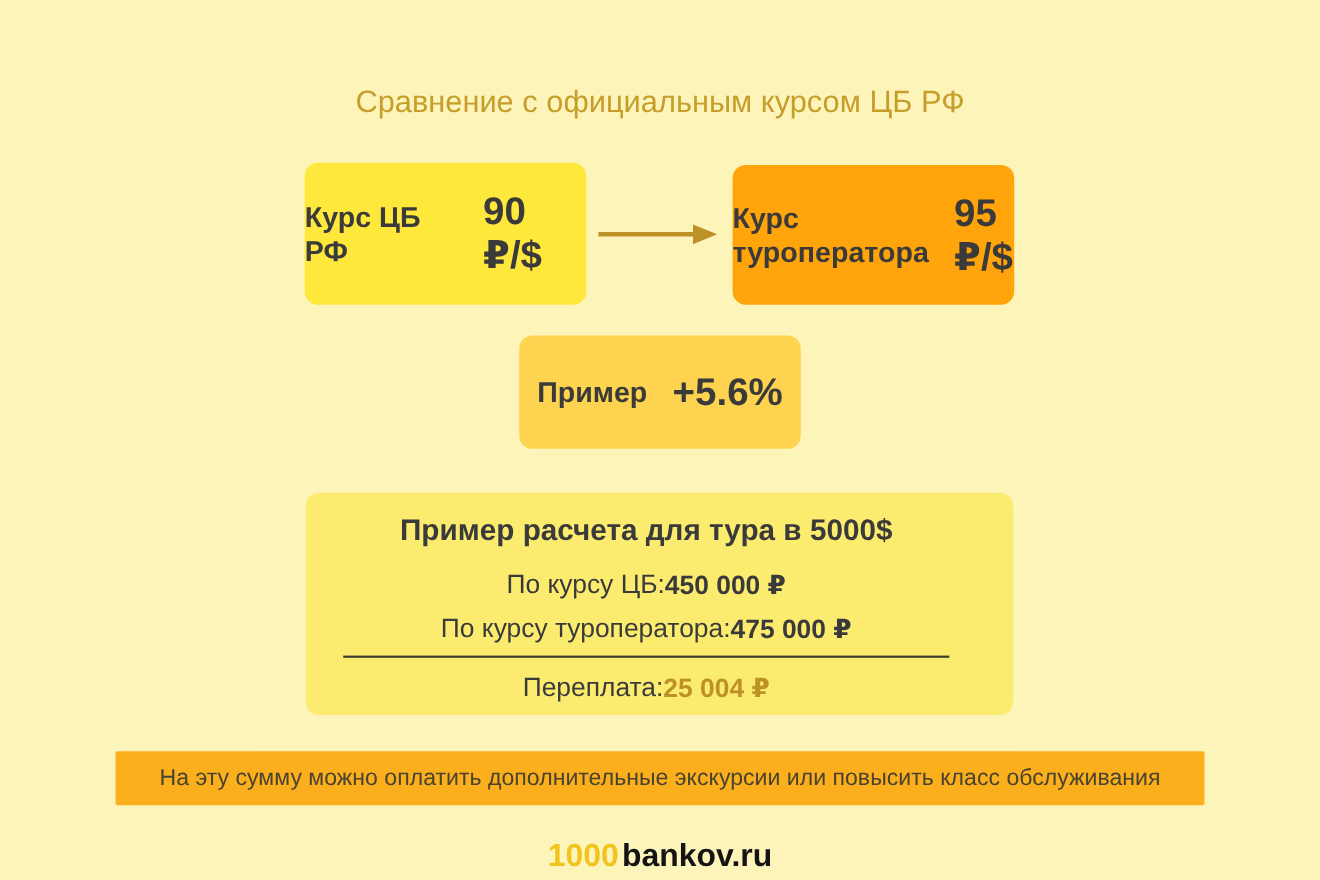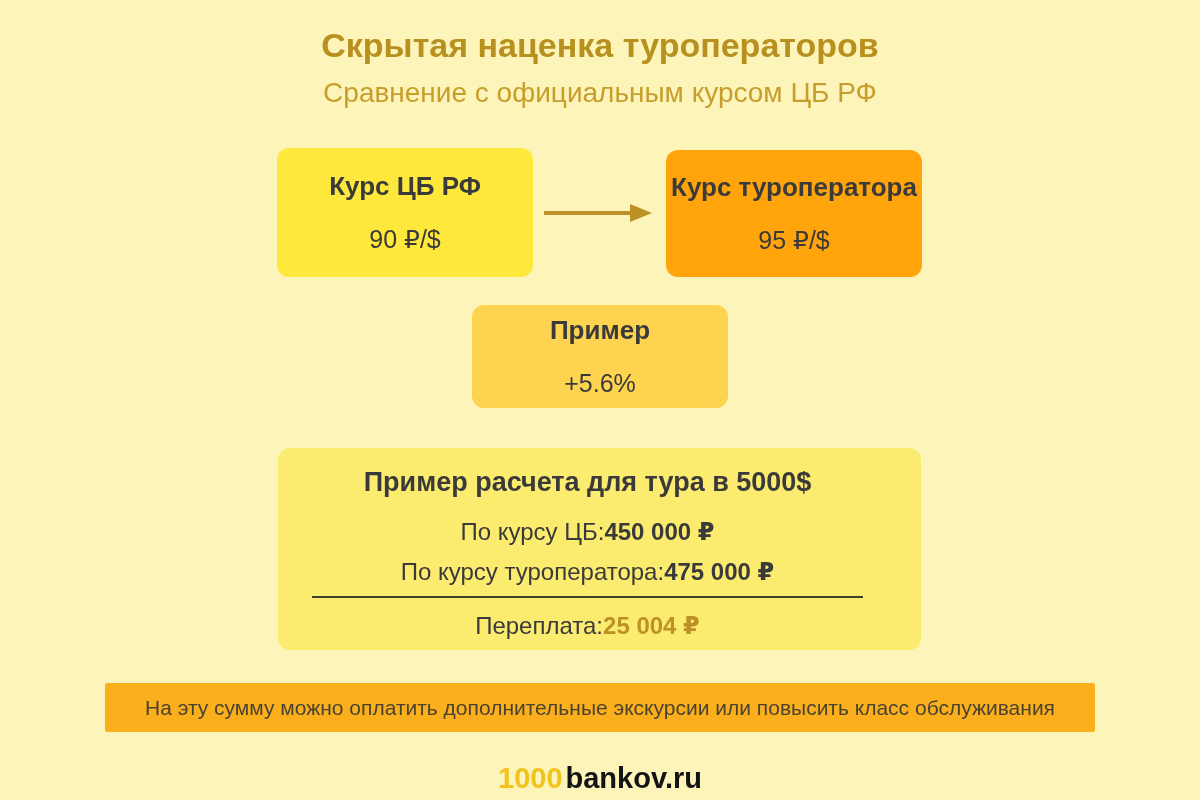--- a/index.html
+++ b/index.html
@@ -12,24 +12,24 @@
   .page-title{
     position:absolute;top:26px;left:0;width:100%;text-align:center;
     font-size:34px;font-weight:bold;color:var(--title,#B8901F);
   }
   .page-subtitle{
     position:absolute;top:77px;left:0;width:100%;text-align:center;
     font-size:28px;font-weight:normal;color:var(--subtitle,#C79E2B);
   }
   .rate-box{
     position:absolute;border-radius:12px;
-    display:flex;flex-direction:column;align-items:center;justify-content:center;gap:23px;
+    display:flex;flex-direction:row;align-items:center;justify-content:center;gap:23px;
   }
   .rate-box .box-label{font-size:26px;font-weight:bold;}
-  .rate-box .box-value{font-size:25px;font-weight:normal;}
+  .rate-box .box-value{font-size:35px;font-weight:bold;}
   .cb-box{left:277px;top:148px;width:256px;height:129px;background:var(--yellow,#FEE83C);}
   .op-box{left:666px;top:150px;width:256px;height:127px;background:var(--orange,#FFA40B);}
   .markup-box{left:472px;top:305px;width:256px;height:103px;background:var(--amber,#FED34F);}
   .flow-arrow{position:absolute;left:542px;top:199px;width:112px;height:28px;color:var(--gold,#BD9125);}
   .example-box{
     position:absolute;left:278px;top:448px;width:643px;height:202px;
     background:var(--cardyellow,#FBEB6E);border-radius:12px;
     box-sizing:border-box;padding:12px 58px 0 34px;
   }
   .example-title{
@@ -54,21 +54,20 @@
     font-size:29px;font-weight:bold;
   }
   .brand-prefix{color:var(--brandgold,#F0C41C);margin-right:3px;}
   .brand-suffix{color:#141414;}
 </style>
 </head>
 <body>
 
 <div class="canvas">
 
-  <div class="page-title">Скрытая наценка туроператоров</div>
   <div class="page-subtitle">Сравнение с официальным курсом ЦБ РФ</div>
 
   <div class="rate-box cb-box">
     <div class="box-label">Курс ЦБ РФ</div>
     <div class="box-value">90 ₽/$</div>
   </div>
 
   <div class="flow-arrow">
     <svg width="112" height="28" viewBox="0 0 112 28">
       <line x1="2" y1="14" x2="92" y2="14" stroke="currentColor" stroke-width="4"></line>

